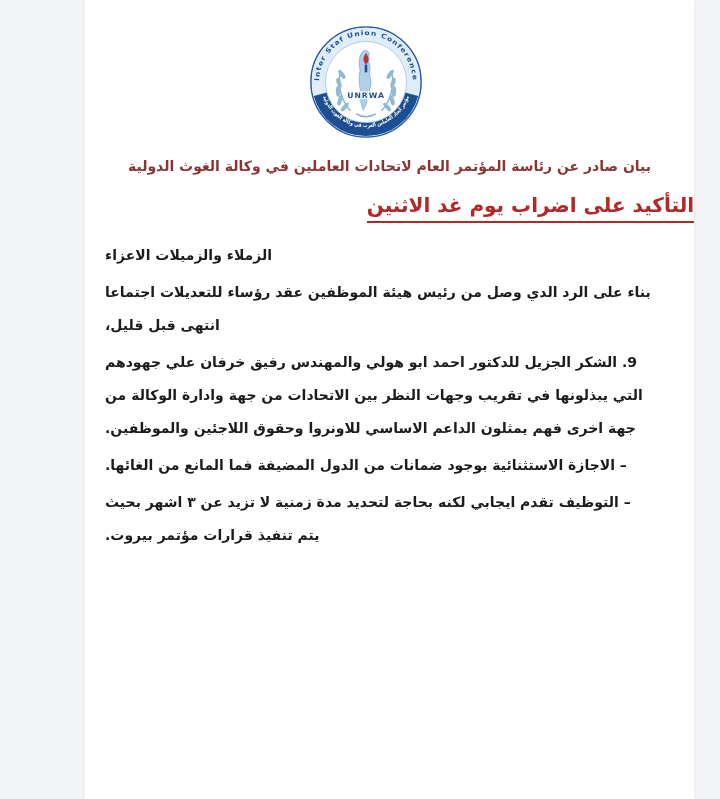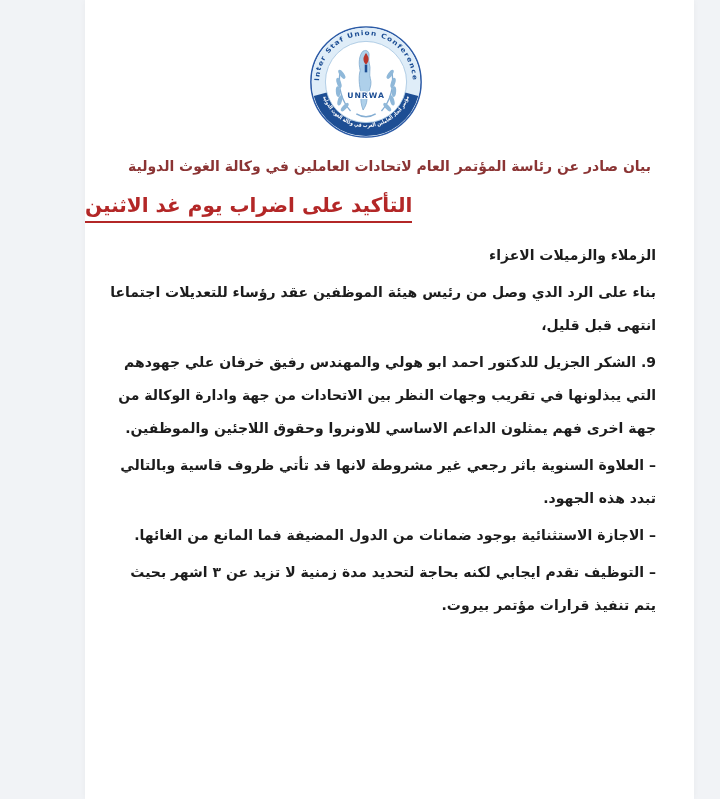--- a/index.html
+++ b/index.html
@@ -25,41 +25,41 @@
     direction:rtl;
     text-align:center;
     color:#8b3434;
     font-weight:bold;
     font-size:14px;
     line-height:37px;
     margin:0;
     padding:0 14px;
   }
   .hdr.first{margin-top:8px;}
-  .title-row{text-align:left;margin:8px 0 2px;}
+  .title-row{text-align:right;margin:8px 0 2px;}
   .doc-title{
     direction:rtl;
     display:inline-block;
     color:#b32727;
     font-weight:bold;
     font-size:20px;
     border-bottom:2px solid #b32727;
     padding-bottom:4px;
   }
   .body{
     direction:rtl;
     color:#1c1c1c;
     font-weight:bold;
     font-size:14px;
     padding:14px 38px 0 20px;
   }
   .body p{
     margin:0 0 4px 0;
     line-height:33px;
-    text-align:right;
+    text-align:left;
   }
 </style>
 </head>
 <body>
 
 <div class="photo">
   <div class="page">
 
     <div class="logo-wrap">
       <svg viewBox="0 0 120 120" width="116" height="116">
@@ -113,20 +113,19 @@
     <p class="hdr first">بيان صادر عن رئاسة المؤتمر العام لاتحادات العاملين في وكالة الغوث الدولية</p>
 
     <div class="title-row">
       <span class="doc-title">التأكيد على اضراب يوم غد الاثنين</span>
     </div>
 
     <div class="body">
       <p>الزملاء والزميلات الاعزاء</p>
       <p>بناء على الرد الدي وصل من رئيس هيئة الموظفين عقد رؤساء للتعديلات اجتماعا انتهى قبل قليل،</p>
       <p>9. الشكر الجزيل للدكتور احمد ابو هولي والمهندس رفيق خرفان علي جهودهم التي يبذلونها في تقريب وجهات النظر بين الاتحادات من جهة وادارة الوكالة من جهة اخرى فهم يمثلون الداعم الاساسي للاونروا وحقوق اللاجئين والموظفين.</p>
-      <p>– العلاوة السنوية باثر رجعي غير مشروطة لانها قد تأتي ظروف قاسية وبالتالي تبدد هذه الجهود.</p>
       <p>– الاجازة الاستثنائية بوجود ضمانات من الدول المضيفة فما المانع من الغائها.</p>
       <p>– التوظيف تقدم ايجابي لكنه بحاجة لتحديد مدة زمنية لا تزيد عن ٣ اشهر بحيث يتم تنفيذ قرارات مؤتمر بيروت.</p>
 
     </div>
 
   </div>
 </div>
 
 </body></html>

